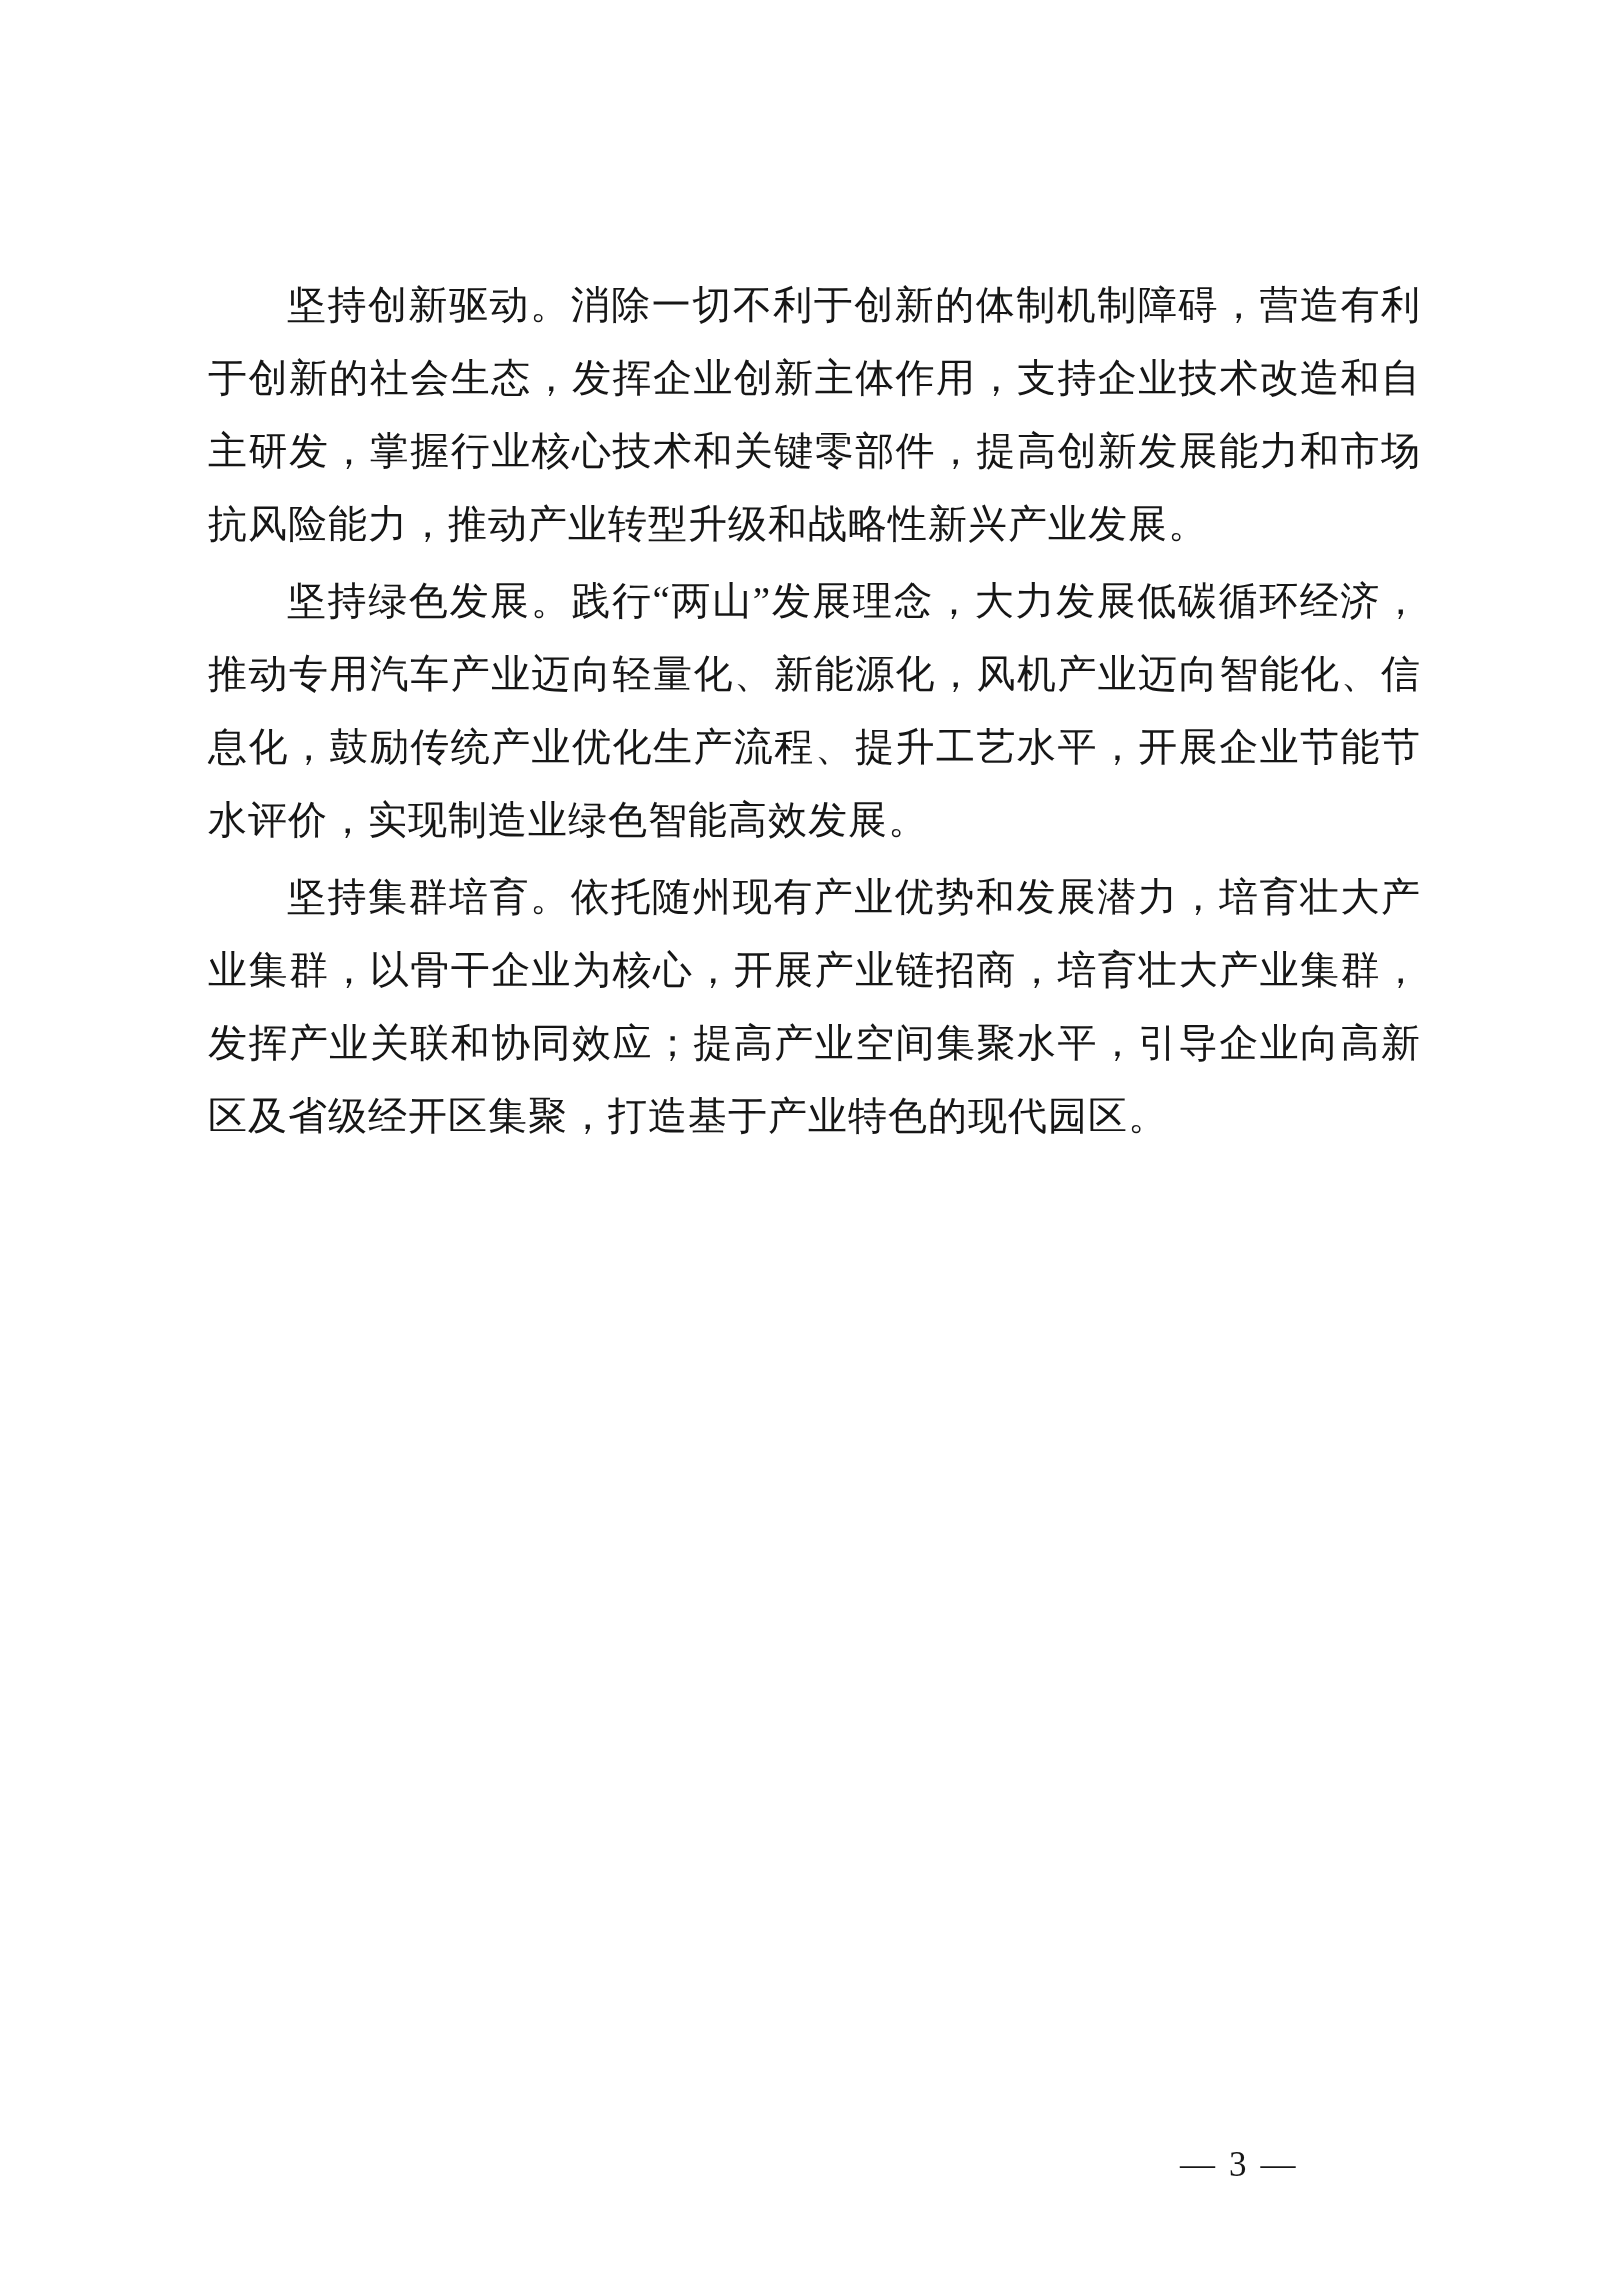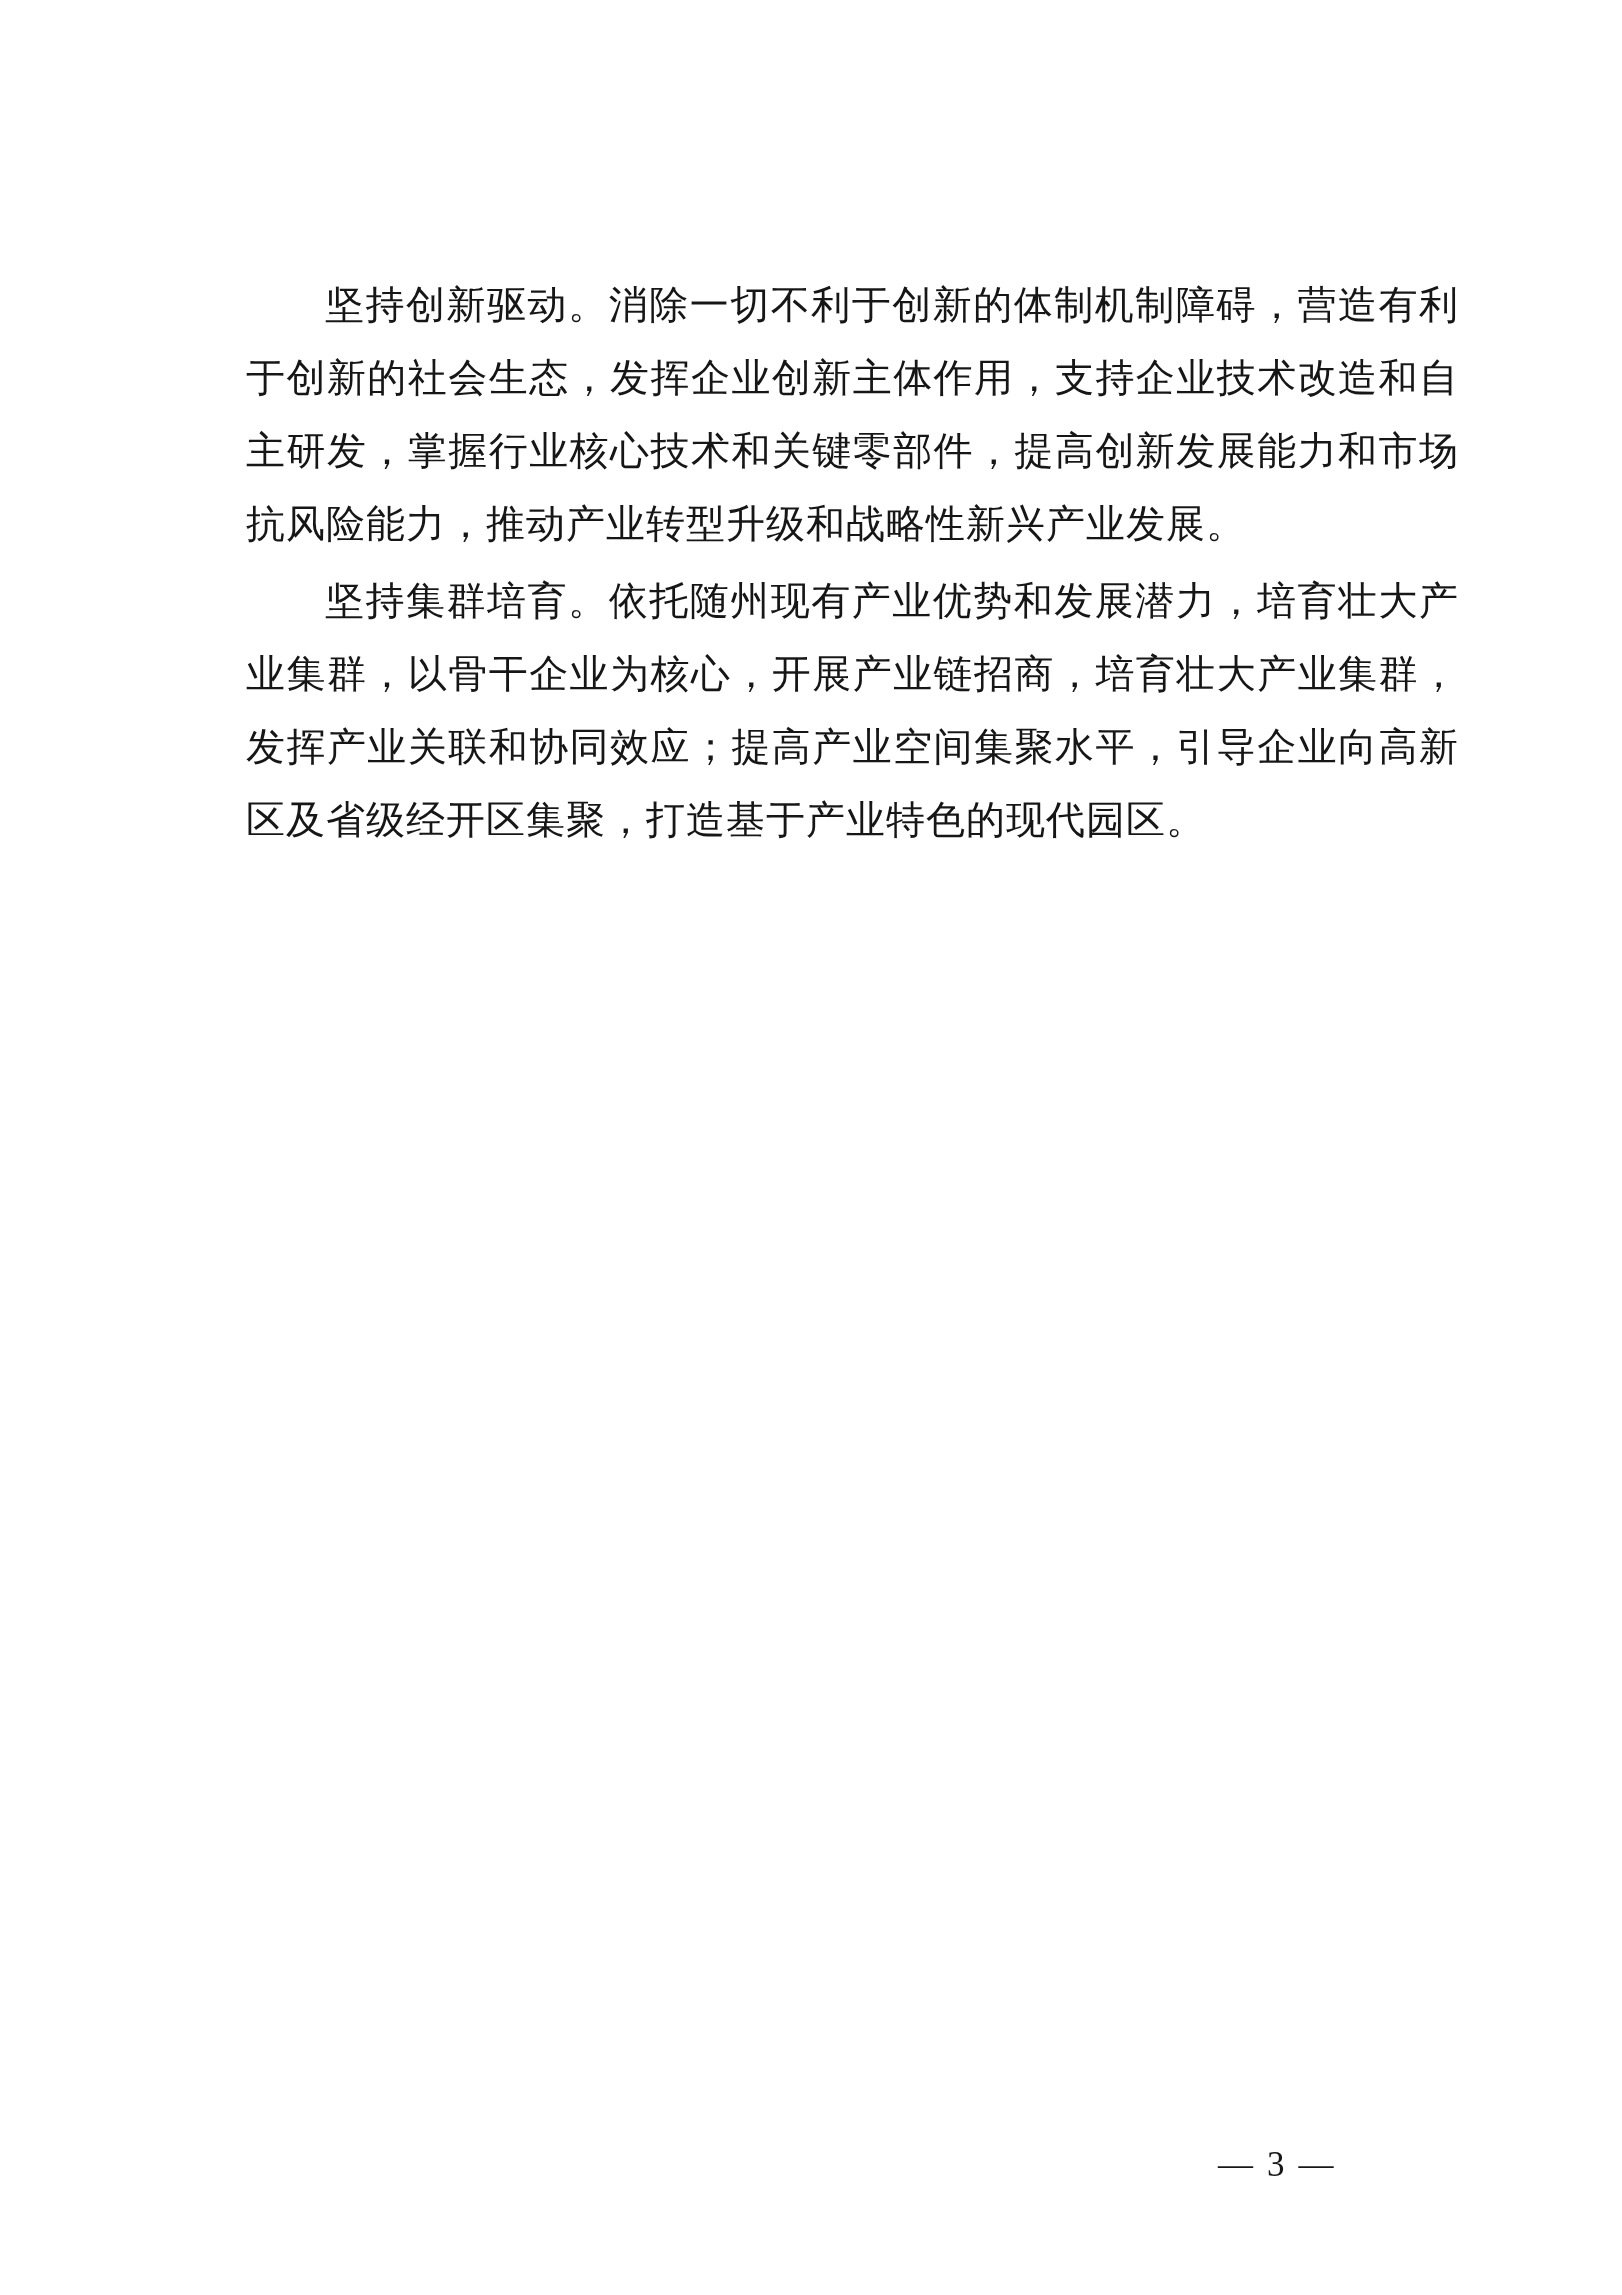--- a/index.html
+++ b/index.html
@@ -15,21 +15,20 @@
     position: relative;
     overflow: hidden;
   }
   .page {
     position: absolute;
     top: 0;
     left: 0;
     width: 1494px;
     height: 2295px;
     background: #ffffff;
-    margin-left: 38px;
   }
   .content {
     position: absolute;
     left: 208px;
     top: 268px;
     width: 1213px;
   }
   .para {
     font-size: 39px;
     line-height: 73px;
@@ -57,19 +56,20 @@
     right: 196px;
     bottom: 0;
   }
 </style>
 </head>
 <body>
 
 <div class="page">
   <div class="content">
     <p class="para">坚持创新驱动。消除一切不利于创新的体制机制障碍，营造有利于创新的社会生态，发挥企业创新主体作用，支持企业技术改造和自主研发，掌握行业核心技术和关键零部件，提高创新发展能力和市场抗风险能力，推动产业转型升级和战略性新兴产业发展。</p>
+    <p class="para">坚持绿色发展。践行“两山”发展理念，大力发展低碳循环经济，推动专用汽车产业迈向轻量化、新能源化，风机产业迈向智能化、信息化，鼓励传统产业优化生产流程、提升工艺水平，开展企业节能节水评价，实现制造业绿色智能高效发展。</p>
     <p class="para">坚持集群培育。依托随州现有产业优势和发展潜力，培育壮大产业集群，以骨干企业为核心，开展产业链招商，培育壮大产业集群，发挥产业关联和协同效应；提高产业空间集聚水平，引导企业向高新区及省级经开区集聚，打造基于产业特色的现代园区。</p>
   </div>
   <div class="page-number">
     <span class="pn-inner">— 3 —</span>
   </div>
 </div>
 
 
 </body></html>

